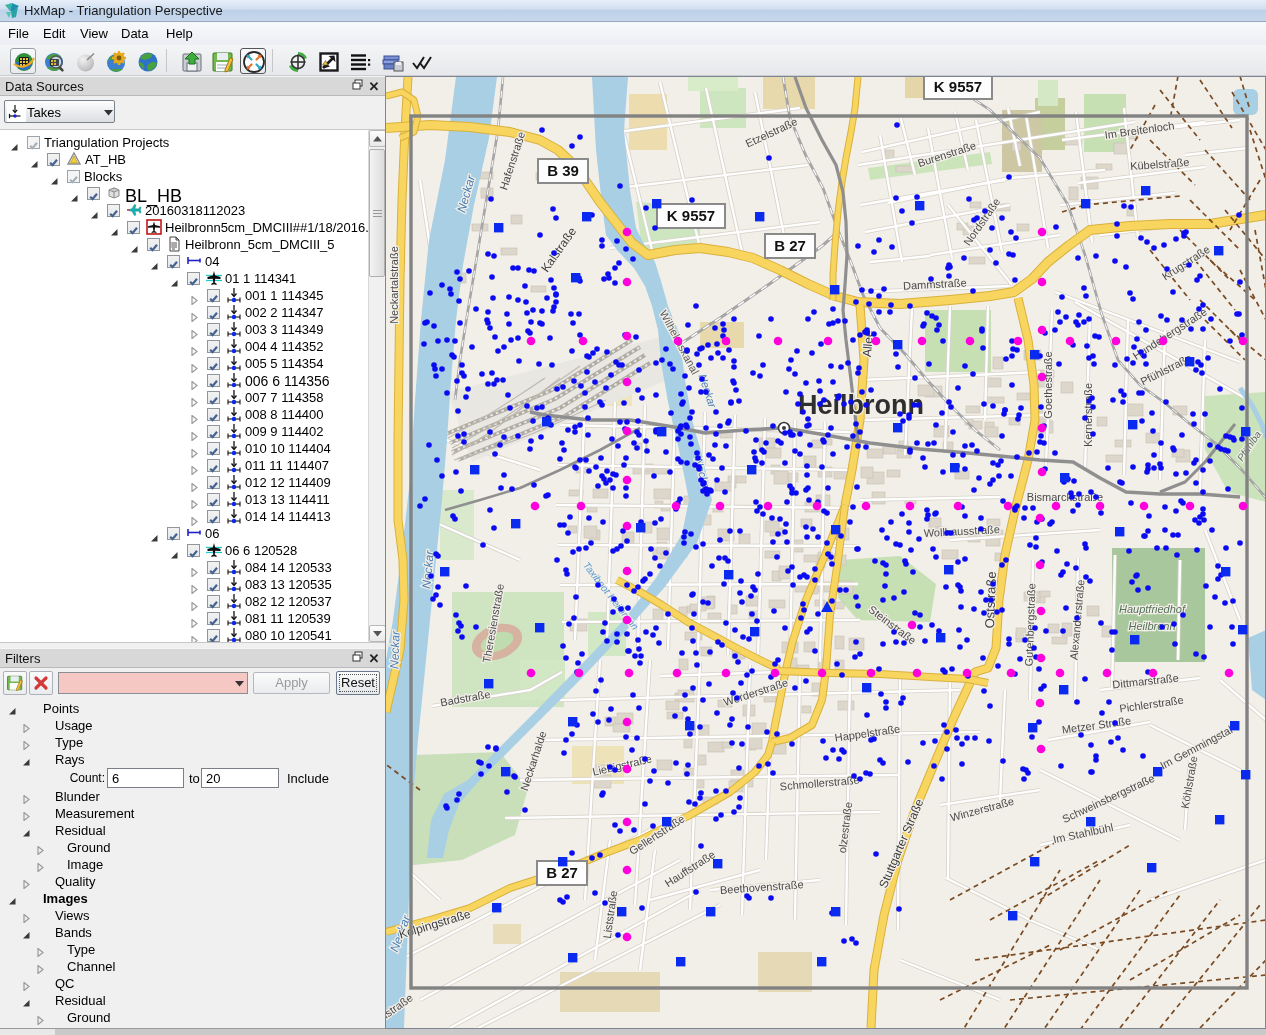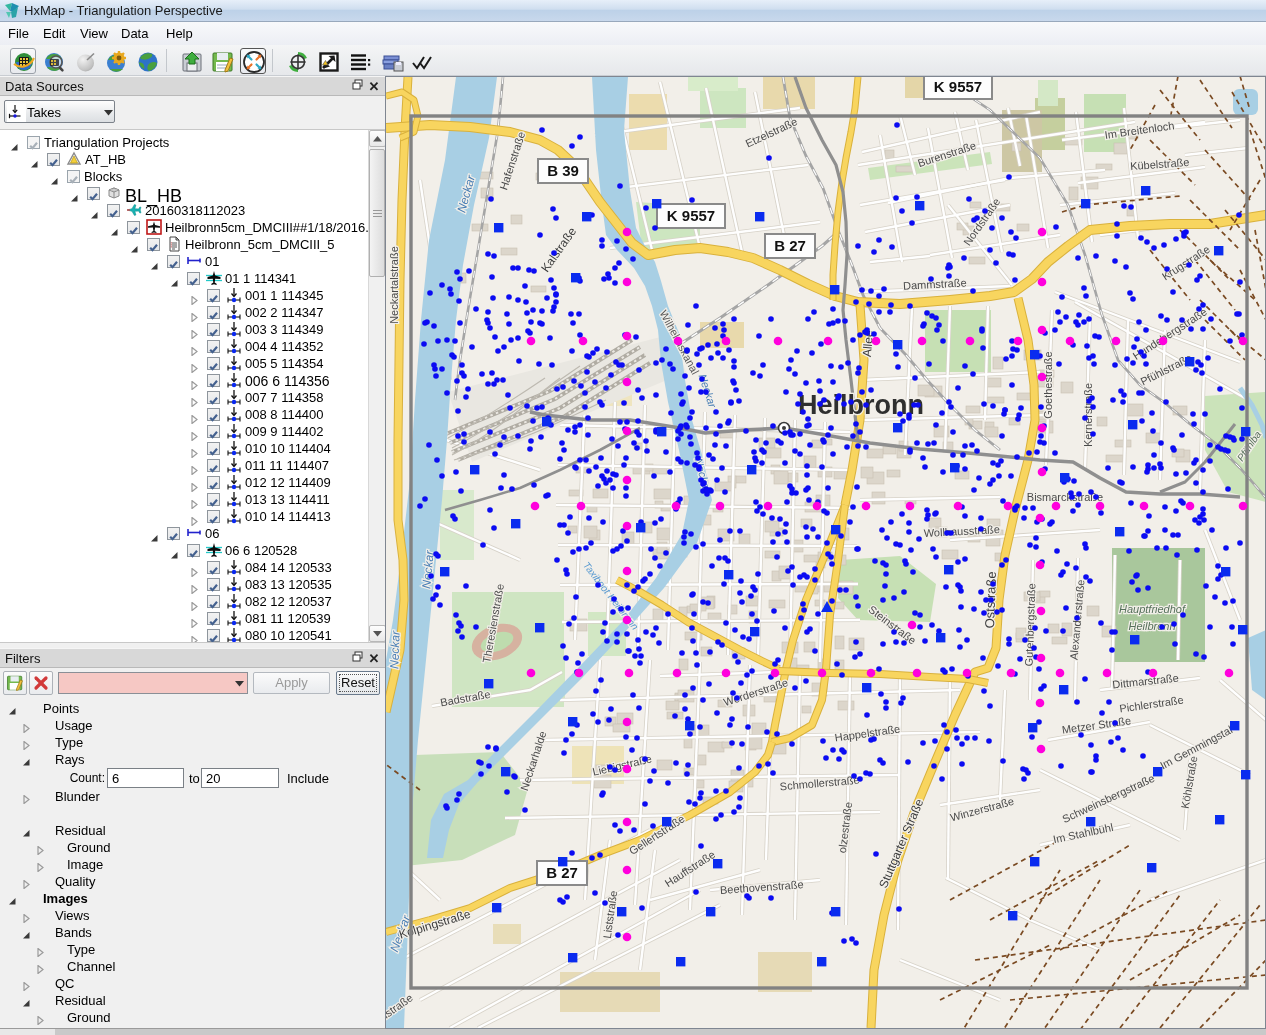--- a/index.html
+++ b/index.html
@@ -332,21 +332,21 @@
       <span style="position:absolute;left:167px;top:2px;width:13px;height:13px;border:1px solid #8e959c;background:linear-gradient(#f2f2f2,#e6e8ea)"><svg width="11" height="11" viewBox="0 0 11 11">
           <polyline points="2.2,5.8 4.5,8.2 9,2.8" fill="none" stroke="#44618f" stroke-width="2.2"></polyline>
         </svg></span>
       <span style="position:absolute;left:186px;top:0px"><svg width="16" height="16" viewBox="0 0 16 16">
           <g stroke="#2222cc" stroke-width="1.6">
             <line x1="2" y1="4" x2="2" y2="11"></line>
             <line x1="2" y1="7.5" x2="14" y2="7.5"></line>
             <line x1="14" y1="5.5" x2="14" y2="9.5"></line>
           </g>
         </svg></span>
-      <span style="position:absolute;left:205px;top:1px;font-size:13px;white-space:nowrap">01</span>
+      <span style="position:absolute;left:205px;top:1px;font-size:13px;white-space:nowrap">04</span>
     </div>
 <div style="position:absolute;left:0;top:140px;width:386px;height:17px">
       <span style="position:absolute;left:170px;top:4px"><svg width="9" height="9" viewBox="0 0 9 9">
           <polygon points="7.5,1 7.5,7.5 1,7.5" fill="#3a3a3a"></polygon>
         </svg></span>
       <span style="position:absolute;left:187px;top:2px;width:13px;height:13px;border:1px solid #8e959c;background:linear-gradient(#f2f2f2,#e6e8ea)"><svg width="11" height="11" viewBox="0 0 11 11">
           <polyline points="2.2,5.8 4.5,8.2 9,2.8" fill="none" stroke="#44618f" stroke-width="2.2"></polyline>
         </svg></span>
       <span style="position:absolute;left:206px;top:0px"><svg width="16" height="16" viewBox="0 0 16 16">
           <g stroke="#22c8c8" stroke-width="1.3">
@@ -644,21 +644,21 @@
             <line x1="8" y1="1" x2="8" y2="9"></line>
             <polyline points="5.5,6.5 8,9.5 10.5,6.5" fill="none"></polyline>
           </g>
           <g stroke="#111" stroke-width="1.1">
             <line x1="2" y1="13" x2="14" y2="13"></line>
             <line x1="2" y1="10.5" x2="2" y2="15.5"></line>
             <line x1="14" y1="10.5" x2="14" y2="15.5"></line>
           </g>
           <circle cx="8" cy="13" r="2.2" fill="#0a28f0"></circle>
         </svg></span>
-      <span style="position:absolute;left:245px;top:1px;font-size:13px;white-space:nowrap">010 14 114413</span>
+      <span style="position:absolute;left:245px;top:1px;font-size:13px;white-space:nowrap">014 14 114413</span>
     </div>
 <div style="position:absolute;left:0;top:395px;width:386px;height:17px">
       <span style="position:absolute;left:150px;top:4px"><svg width="9" height="9" viewBox="0 0 9 9">
           <polygon points="7.5,1 7.5,7.5 1,7.5" fill="#3a3a3a"></polygon>
         </svg></span>
       <span style="position:absolute;left:167px;top:2px;width:13px;height:13px;border:1px solid #8e959c;background:linear-gradient(#f2f2f2,#e6e8ea)"><svg width="11" height="11" viewBox="0 0 11 11">
           <polyline points="2.2,5.8 4.5,8.2 9,2.8" fill="none" stroke="#44618f" stroke-width="2.2"></polyline>
         </svg></span>
       <span style="position:absolute;left:186px;top:0px"><svg width="16" height="16" viewBox="0 0 16 16">
           <g stroke="#2222cc" stroke-width="1.6">
@@ -873,20 +873,26 @@
 <span style="position:absolute;left:107px;top:-2px;width:77px;height:20px;border:1px solid #7a8086;background:#fff;font-size:13px;padding:2px 0 0 4px">6</span>
 <span style="position:absolute;left:189px;top:1px">to</span>
 <span style="position:absolute;left:201px;top:-2px;width:78px;height:20px;border:1px solid #7a8086;background:#fff;font-size:13px;padding:2px 0 0 4px">20</span>
 <span style="position:absolute;left:287px;top:1px">Include</span>
     </div>
 <div style="position:absolute;left:0;top:91px;height:17px;width:386px">
       <span style="position:absolute;left:22px;top:3px"><svg width="9" height="9" viewBox="0 0 9 9">
           <polygon points="2,0.5 7,4.5 2,8.5" fill="none" stroke="#9a9a9a" stroke-width="1.2"></polygon>
         </svg></span>
       <span style="position:absolute;left:55px;top:0;font-weight:normal">Blunder</span>
+    </div>
+<div style="position:absolute;left:0;top:108px;height:17px;width:386px">
+      <span style="position:absolute;left:22px;top:3px"><svg width="9" height="9" viewBox="0 0 9 9">
+          <polygon points="2,0.5 7,4.5 2,8.5" fill="none" stroke="#9a9a9a" stroke-width="1.2"></polygon>
+        </svg></span>
+      <span style="position:absolute;left:55px;top:0;font-weight:normal">Measurement</span>
     </div>
 <div style="position:absolute;left:0;top:125px;height:17px;width:386px">
       <span style="position:absolute;left:22px;top:3px"><svg width="9" height="9" viewBox="0 0 9 9">
           <polygon points="7.5,1 7.5,7.5 1,7.5" fill="#3a3a3a"></polygon>
         </svg></span>
       <span style="position:absolute;left:55px;top:0;font-weight:normal">Residual</span>
     </div>
 <div style="position:absolute;left:0;top:142px;height:17px;width:386px">
       <span style="position:absolute;left:36px;top:3px"><svg width="9" height="9" viewBox="0 0 9 9">
           <polygon points="2,0.5 7,4.5 2,8.5" fill="none" stroke="#9a9a9a" stroke-width="1.2"></polygon>

